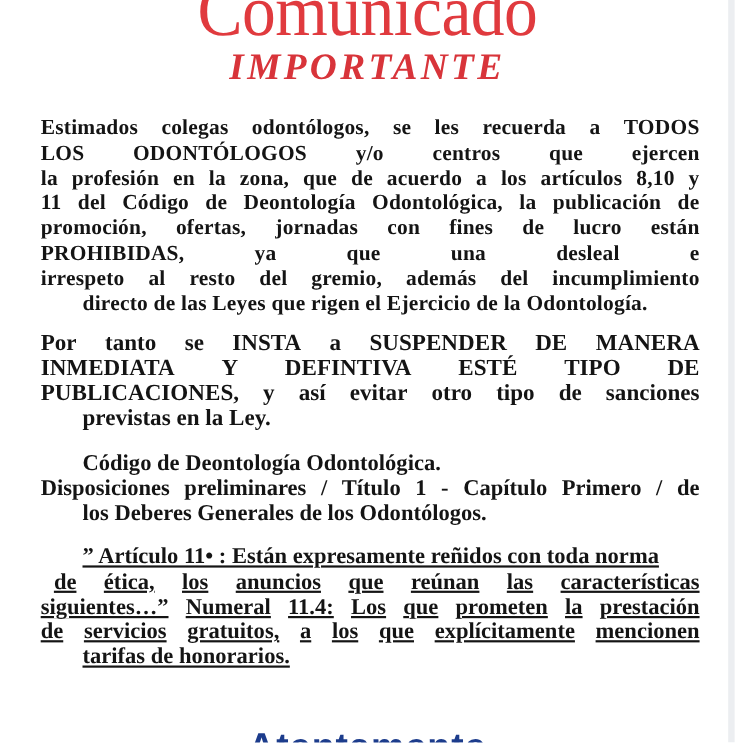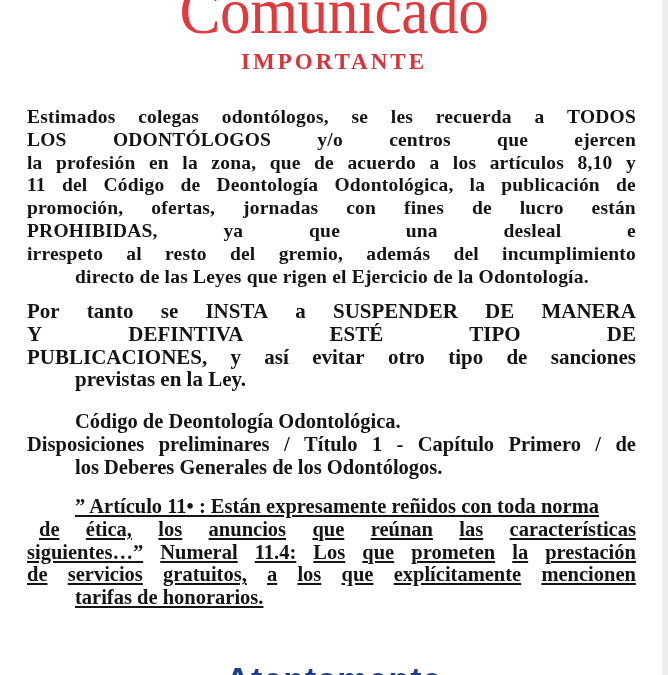--- a/index.html
+++ b/index.html
@@ -38,25 +38,26 @@
       transform: scaleX(0.93);
       transform-origin: center;
     }
     .subtitle {
       position: absolute;
       left: 0;
       width: 668px;
       top: 44px;
       text-align: center;
       font-family: "Liberation Serif", "DejaVu Serif", serif;
-      font-size: 23px;
+      font-size: 34px;
       line-height: 36px;
       font-weight: bold;
       color: #d8343a;
       letter-spacing: 3px;
+      font-style: italic;
     }
     .body-block {
       position: absolute;
       left: 27px;
       width: 609px;
       font-weight: bold;
       text-align: justify;
       text-align-last: left;
       color: #141414;
     }
@@ -86,20 +87,21 @@
     }
     .line {
       display: block;
       white-space: nowrap;
       margin-left: 48px;
     }
     .just {
       display: flex;
       justify-content: space-between;
       white-space: nowrap;
+      margin-left: 10px;
     }
     .closing {
       position: absolute;
       left: 0;
       width: 668px;
       top: 662px;
       text-align: center;
       font-family: "Liberation Sans", "DejaVu Sans", sans-serif;
       font-size: 34px;
       line-height: 34px;
@@ -196,20 +198,21 @@
       <span>Por</span>
       <span>tanto</span>
       <span>se</span>
       <span>INSTA</span>
       <span>a</span>
       <span>SUSPENDER</span>
       <span>DE</span>
       <span>MANERA</span>
     </div>
     <div class="just">
+      <span>INMEDIATA</span>
       <span>Y</span>
       <span>DEFINTIVA</span>
       <span>ESTÉ</span>
       <span>TIPO</span>
       <span>DE</span>
     </div>
     <div class="just">
       <span>PUBLICACIONES,</span>
       <span>y</span>
       <span>así</span>

